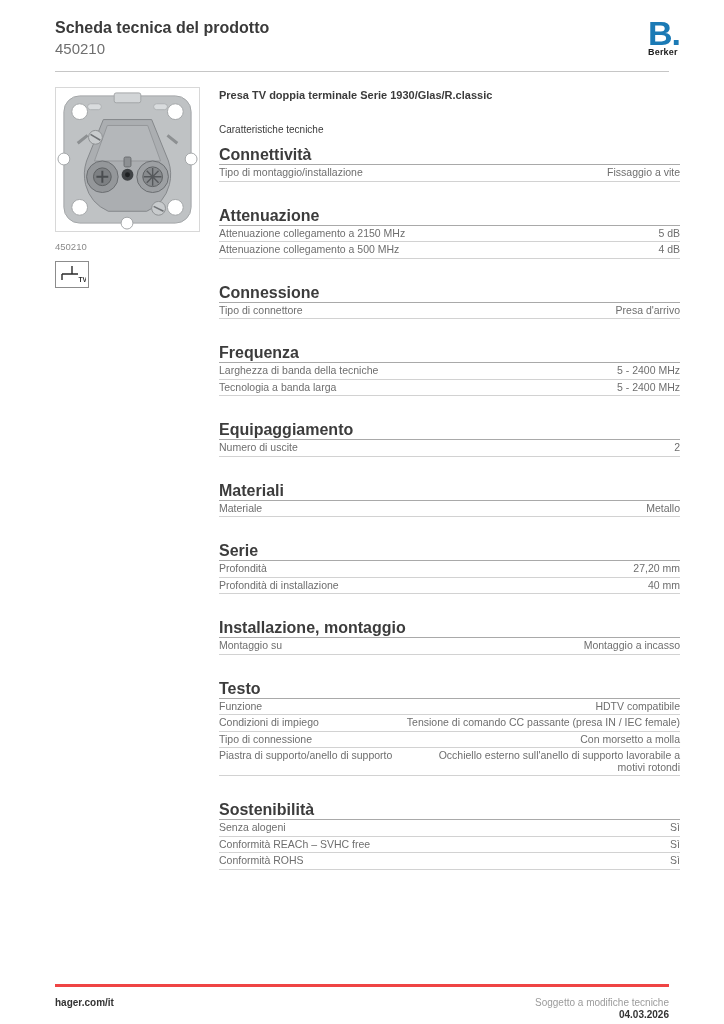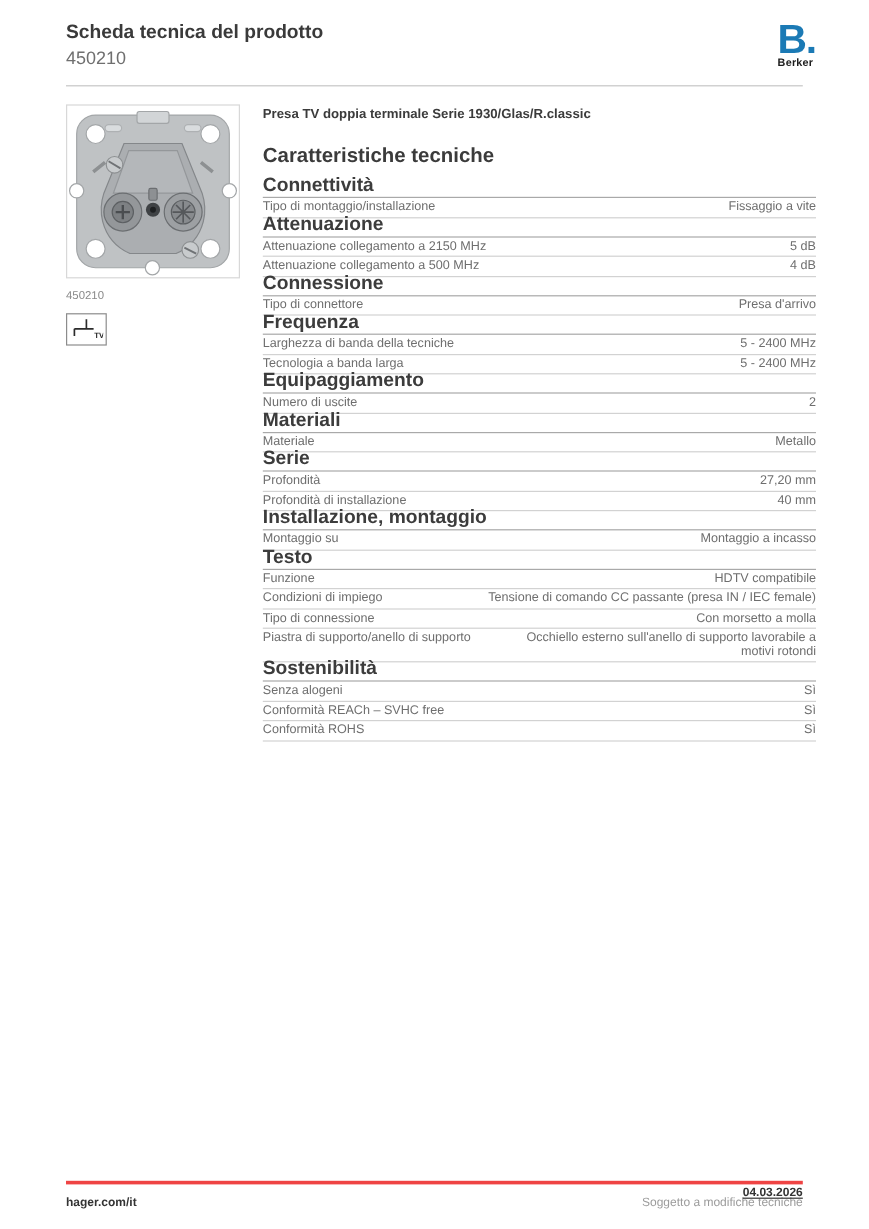--- a/index.html
+++ b/index.html
@@ -18,34 +18,34 @@
 
   
   .main { display:flex; align-items:flex-start; padding:15px 44px 0 55px; gap:19px; }
   .left-col { width:145px; flex:0 0 145px; }
   .product-image-box { width:145px; height:145px; border:1px solid #d8d8d8; background:#fff; }
   .product-caption { font-size:9.5px; color:#8a8a8a; margin-top:9px; }
   .symbol-box { width:34px; height:27px; border:1px solid #8c8c8c; margin-top:9px; display:flex; align-items:center; justify-content:center; }
 
   .right-col { flex:1; min-width:0; }
   .content-title { font-size:11px; font-weight:bold; color:#3b3b3b; margin-top:2px; line-height:13px; }
-  .content-subtitle { font-size:17px; font-weight:bold; color:#3b3b3b; margin-top:21px; line-height:13px; }
+  .content-subtitle { font-size:10px; font-weight:normal; color:#3b3b3b; margin-top:21px; line-height:13px; }
   .sections { margin-top:13px; }
-  .section { margin-top:0; }
+  .section { margin-top:28px; }
   .section:first-child { margin-top:0; }
   .section-title { font-size:16px; font-weight:bold; color:#3c3c3c; padding-bottom:3px; border-bottom:1px solid #a9a9a9; line-height:12px; }
   .spec-row { display:flex; justify-content:space-between; gap:20px; padding:2px 0 2px 0; border-bottom:1px solid #d2d2d2; font-size:10.5px; color:#6e6e6e; line-height:11.5px; }
   .spec-label { text-align:left; white-space:nowrap; }
   .spec-value { text-align:right; }
 
   
   .footer { position:absolute; left:55px; right:55px; top:984px; border-top:3px solid #ef4444; padding-top:10px; font-size:10px; }
   .footer-left { position:absolute; left:0; top:10px; font-weight:bold; color:#333; text-decoration:none; }
   .footer-center { display:block; text-align:right; color:#9b9b9b;padding-left:48px; }
-  .footer-right { position:absolute; right:0; top:2px; font-weight:bold; color:#333;text-decoration:underline; }
+  .footer-right { position:absolute; right:0; top:22px; font-weight:bold; color:#333; }
 </style>
 </head>
 <body>
 
 <div class="page">
 
   <div class="header">
     <div>
       <div class="doc-title">Scheda tecnica del prodotto</div>
       <div class="doc-code">450210</div>

